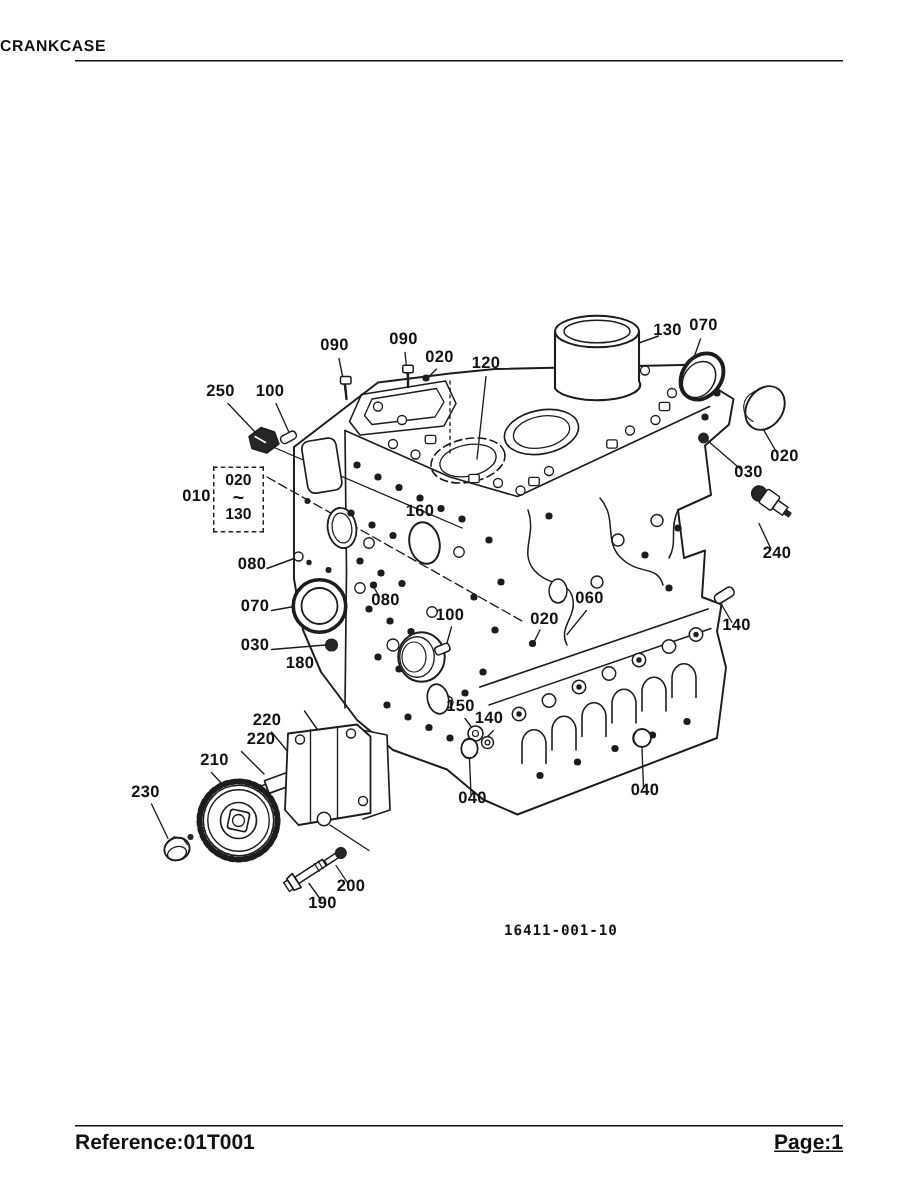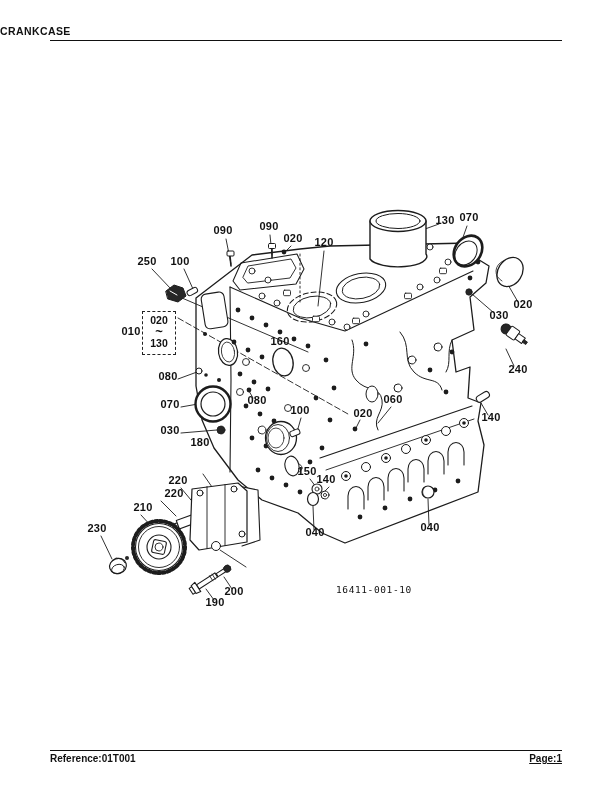--- a/index.html
+++ b/index.html
@@ -1,29 +1,29 @@
 <!DOCTYPE html>
 <html><head>
 <meta charset="utf-8">
 <style>
   html,body{margin:0;padding:0;background:#fff;}
   .page{position:relative;width:612px;height:792px;background:#fff;overflow:hidden;
         font-family:"Liberation Sans",sans-serif;color:#111;}
   .rule{position:absolute;height:1.2px;background:#111;}
   .hdr-title{position:absolute;top:25px;left:0;width:612px;text-align:left;
              font-size:10.5px;font-weight:bold;letter-spacing:.4px;}
-  .ftr-text{position:absolute;font-size:10px;font-weight:bold;}
+  .ftr-text{position:absolute;font-size:14px;font-weight:bold;}
   .co{position:absolute;width:36px;text-align:center;font-size:11px;font-weight:bold;
       letter-spacing:.2px;line-height:13px;color:#111;}
   .bracket{position:absolute;left:142px;top:311px;width:34px;height:44px;
            border:1.2px dashed #222;box-sizing:border-box;text-align:center;
            font-size:10.5px;font-weight:bold;line-height:12.5px;padding-top:2px;}
   .bracket .tld{font-size:13px;line-height:10px;display:block;}
-  .fig-no{position:absolute;left:336px;top:584px;font-family:"DejaVu Sans Mono",monospace;
-          font-size:9.5px;font-weight:normal;letter-spacing:.6px;}
+  .fig-no{position:absolute;left:336px;top:615px;font-family:"DejaVu Sans Mono",monospace;
+          font-size:9.5px;font-weight:bold;letter-spacing:.6px;}
   svg{position:absolute;left:0;top:0;}
 </style>
 </head>
 <body>
 
 <div class="page">
 
   <div class="hdr-title">CRANKCASE</div>
   <div class="rule" style="left:50px;top:40px;width:512px;"></div>
 

